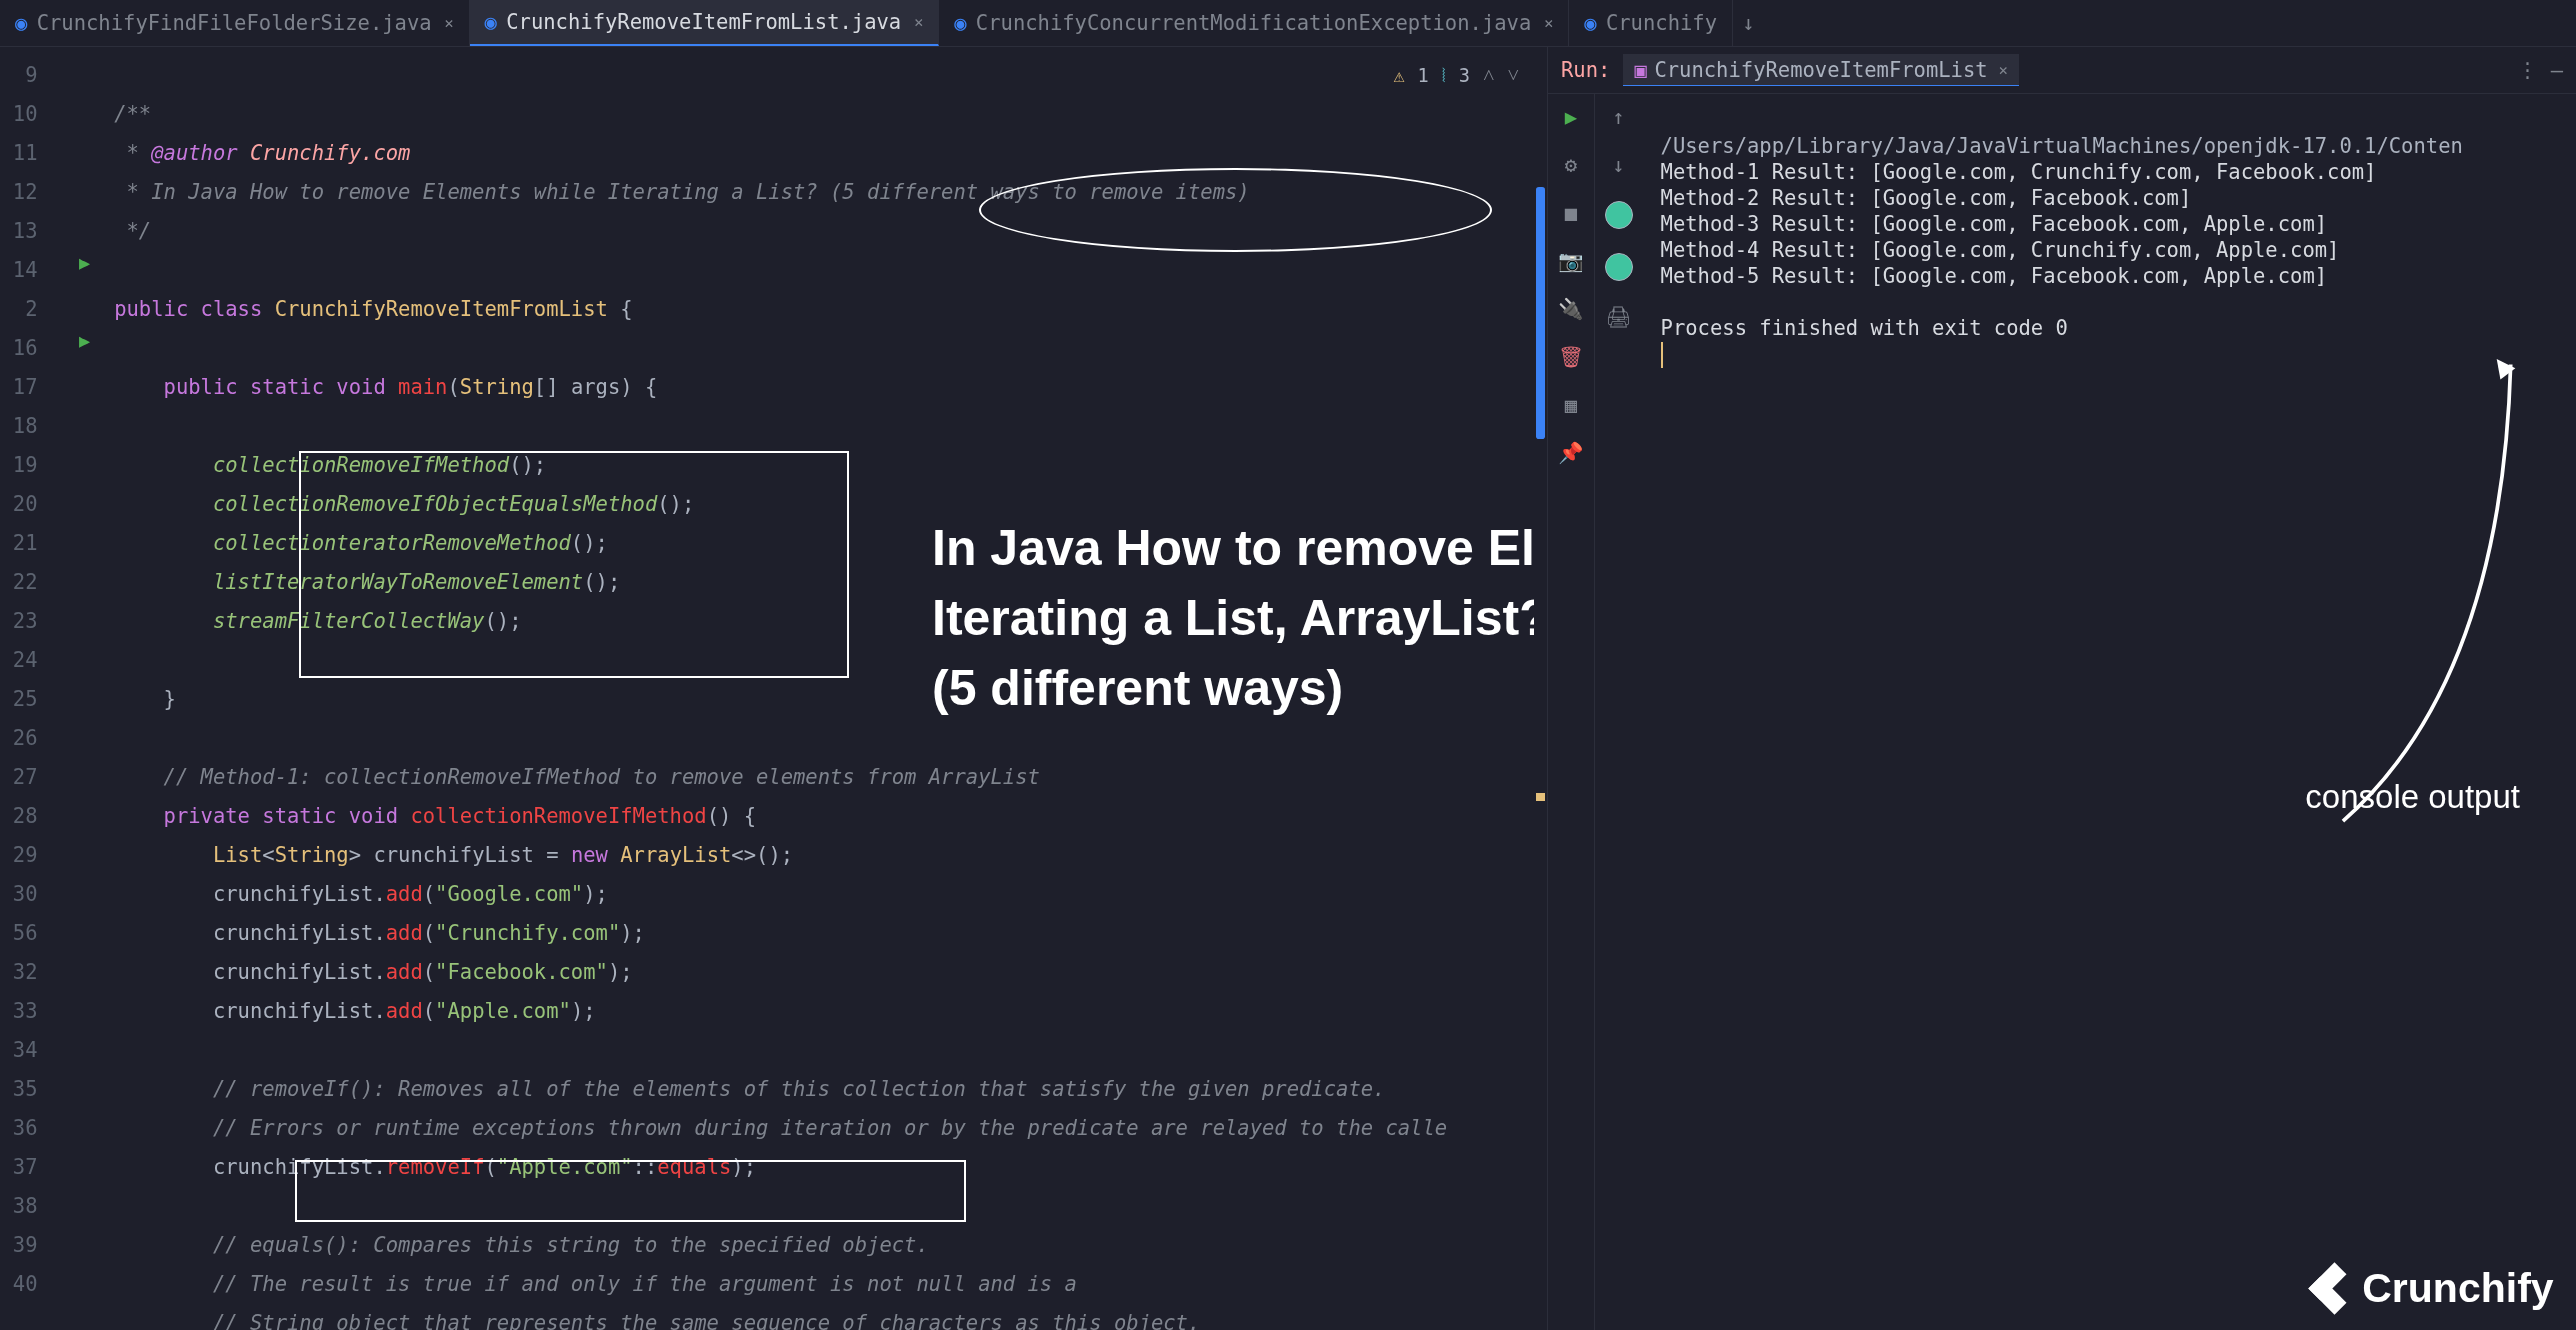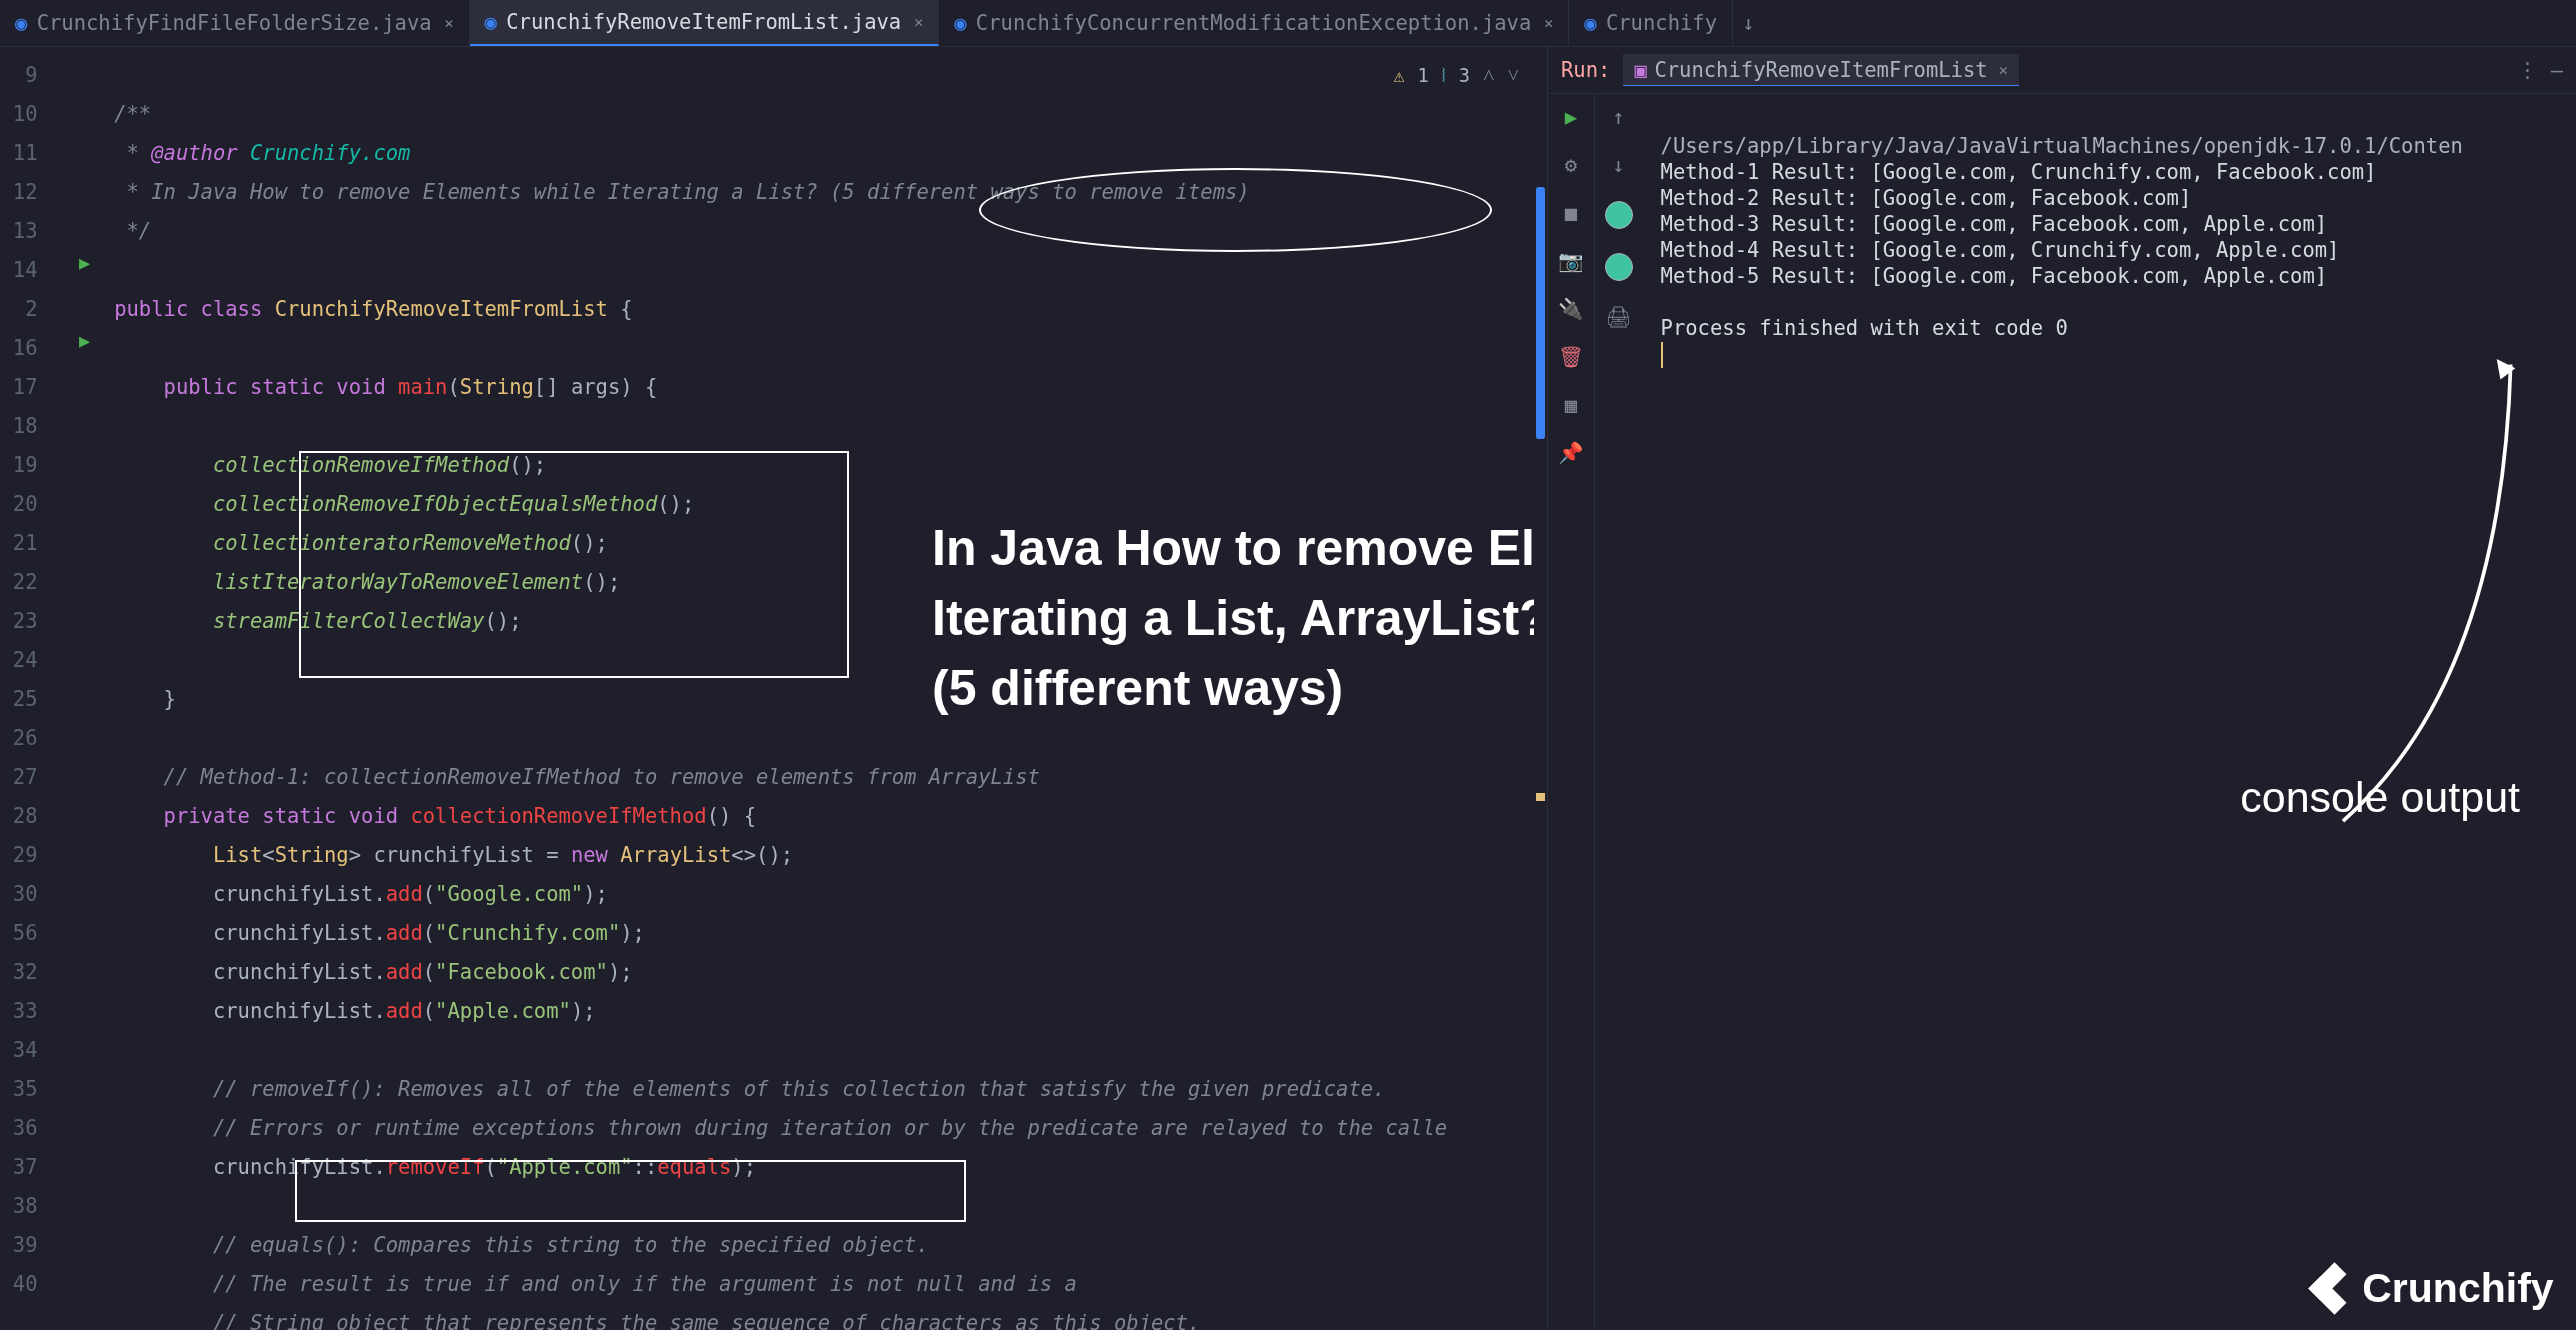--- a/index.html
+++ b/index.html
@@ -73,21 +73,21 @@
   padding: 9.3px 0 0 11.2px;
   font-size: 20.5px;
   line-height: 39px;
   position: relative;
   white-space: pre;
 }
 
 
 .c-comment { color: #7f848e; font-style: italic; }
 .c-doctag { color: #c678dd; font-style: italic; }
-.c-docauthor { color: #14b8a6; font-style: italic; }
+.c-docauthor { color: #fca5a5; font-style: italic; }
 .c-keyword { color: #c678dd; }
 .c-type { color: #e5c07b; }
 .c-method { color: #ef4444; }
 .c-methodcall { color: #98c379; font-style: italic; }
 .c-string { color: #98c379; }
 .c-punct { color: #abb2bf; }
 .c-classname { color: #e5c07b; }
 
 
 .inspections {
@@ -240,21 +240,21 @@
   width: 205px; height: 485px;
   right: 56px; top: 261px;
   pointer-events: none;
 }
 .console-label {
   position: absolute;
   right: 56px;
   top: 690px;
   color: #ffffff;
   font-family: Arial, sans-serif;
-  font-size: 43px;
+  font-size: 33px;
   pointer-events: none;
 }
 
 
 .crunchify-logo {
   position: absolute;
   right: 22.4px;
   bottom: 18.6px;
   color: #ffffff;
   font-family: Arial, sans-serif;

